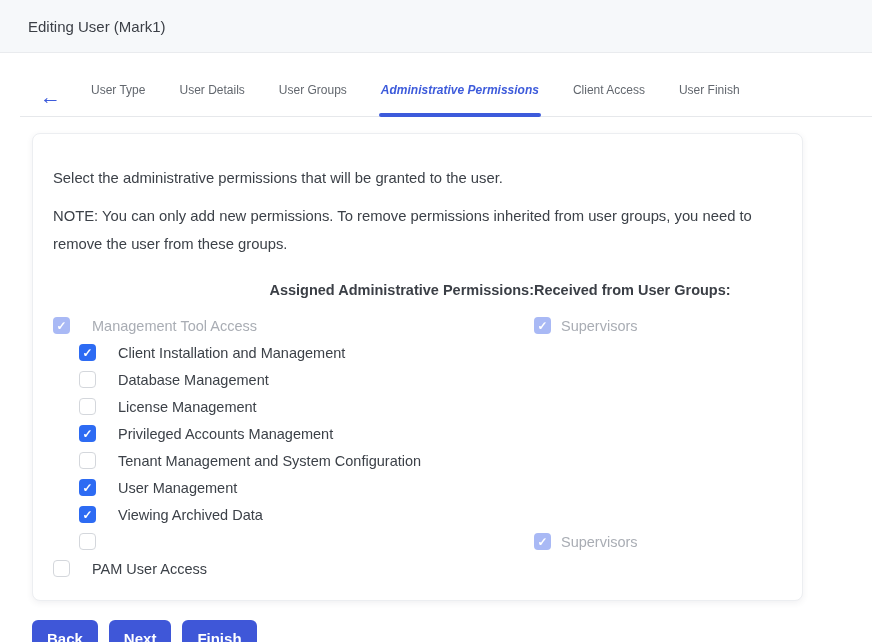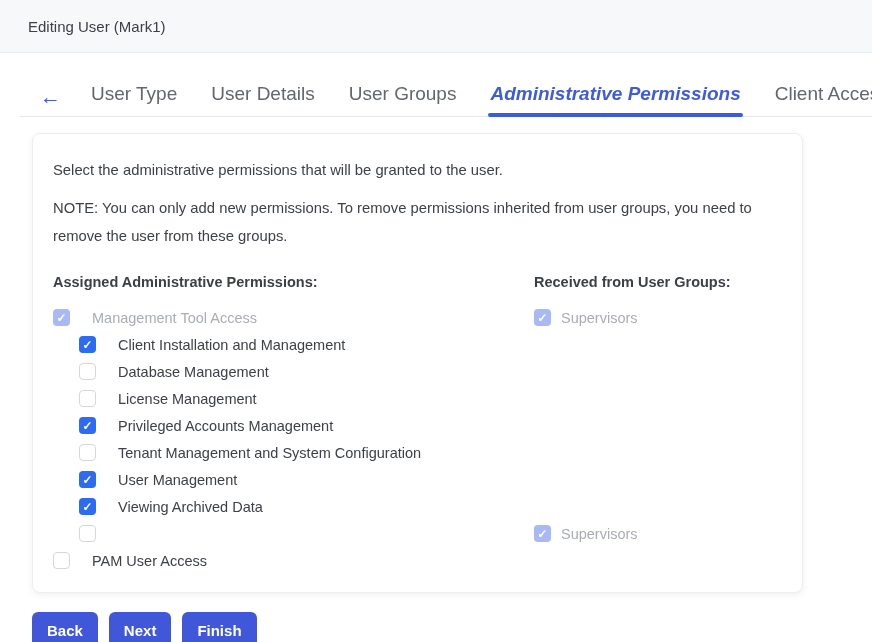--- a/index.html
+++ b/index.html
@@ -10,37 +10,37 @@
   .topbar { height: 53px; background: #f6f8fa; border-bottom: 1px solid #e9ebee;
     display: flex; align-items: center; padding: 4px 28px; }
   .topbar-title { font-size: 15px; color: #3b3f46; }
 
   
   .tabs-row { display: flex; align-items: flex-end; margin: 30px 0 0 40px; position: relative; }
   .tabs-underline-track { position: absolute; left: -20px; right: -40px; bottom: 0;
     height: 1px; background: #e6e8eb; }
   .back-arrow { color: #3d5bdb; font-size: 21px; line-height: 1; padding: 0 0 10px 0;
     margin-right: 28px; cursor: pointer; position: relative; }
-  .tab { font-size: 19px; color: #62676e; padding: 0 2px 12px 2px; margin-right: 30px;
+  .tab { font-size: 12px; color: #62676e; padding: 0 2px 20px 2px; margin-right: 30px;
     cursor: pointer; position: relative; white-space: nowrap; }
   .tab.active { color: #3d5bdb; font-weight: bold; font-style: italic; }
   .tab.active::after { content: ""; position: absolute; left: 0; right: 0; bottom: 0;
     height: 4px; border-radius: 3px; background: #3d5bdb; }
 
   
   .card { width: 771px; margin: 16px 0 0 32px; background: #ffffff;
     border: 1px solid #eceef1; border-radius: 8px;
-    box-shadow: 0 2px 6px rgba(60,70,90,0.08); padding: 28px 20px 18px 20px; }
+    box-shadow: 0 2px 6px rgba(60,70,90,0.08); padding: 36px 20px 18px 20px; }
   .intro { font-size: 14.8px; color: #3c4148; margin-bottom: 16px; }
   .note { font-size: 14.8px; color: #3c4148; line-height: 28px; margin-bottom: 24px;
     max-width: 738px; }
 
   .col-headers { display: flex; margin-bottom: 14px; }
   .col-header { font-size: 14.5px; font-weight: bold; color: #3b3f46; }
-  .col-header.left { width: 481px; }
+  .col-header.left { width: 481px; text-align: right; }
 
   .perm-row { display: flex; align-items: center; height: 27px; }
   .perm-left { width: 481px; display: flex; align-items: center; }
   .perm-right { display: flex; align-items: center; }
   .indent-1 { padding-left: 26px; }
 
   .checkbox { width: 17px; height: 17px; border-radius: 4px; flex: 0 0 17px;
     display: flex; align-items: center; justify-content: center; cursor: pointer; }
   .checkbox.unchecked { background: #ffffff; border: 1px solid #d4d7dc; }
   .checkbox.checked { background: #2d6bf3; }

